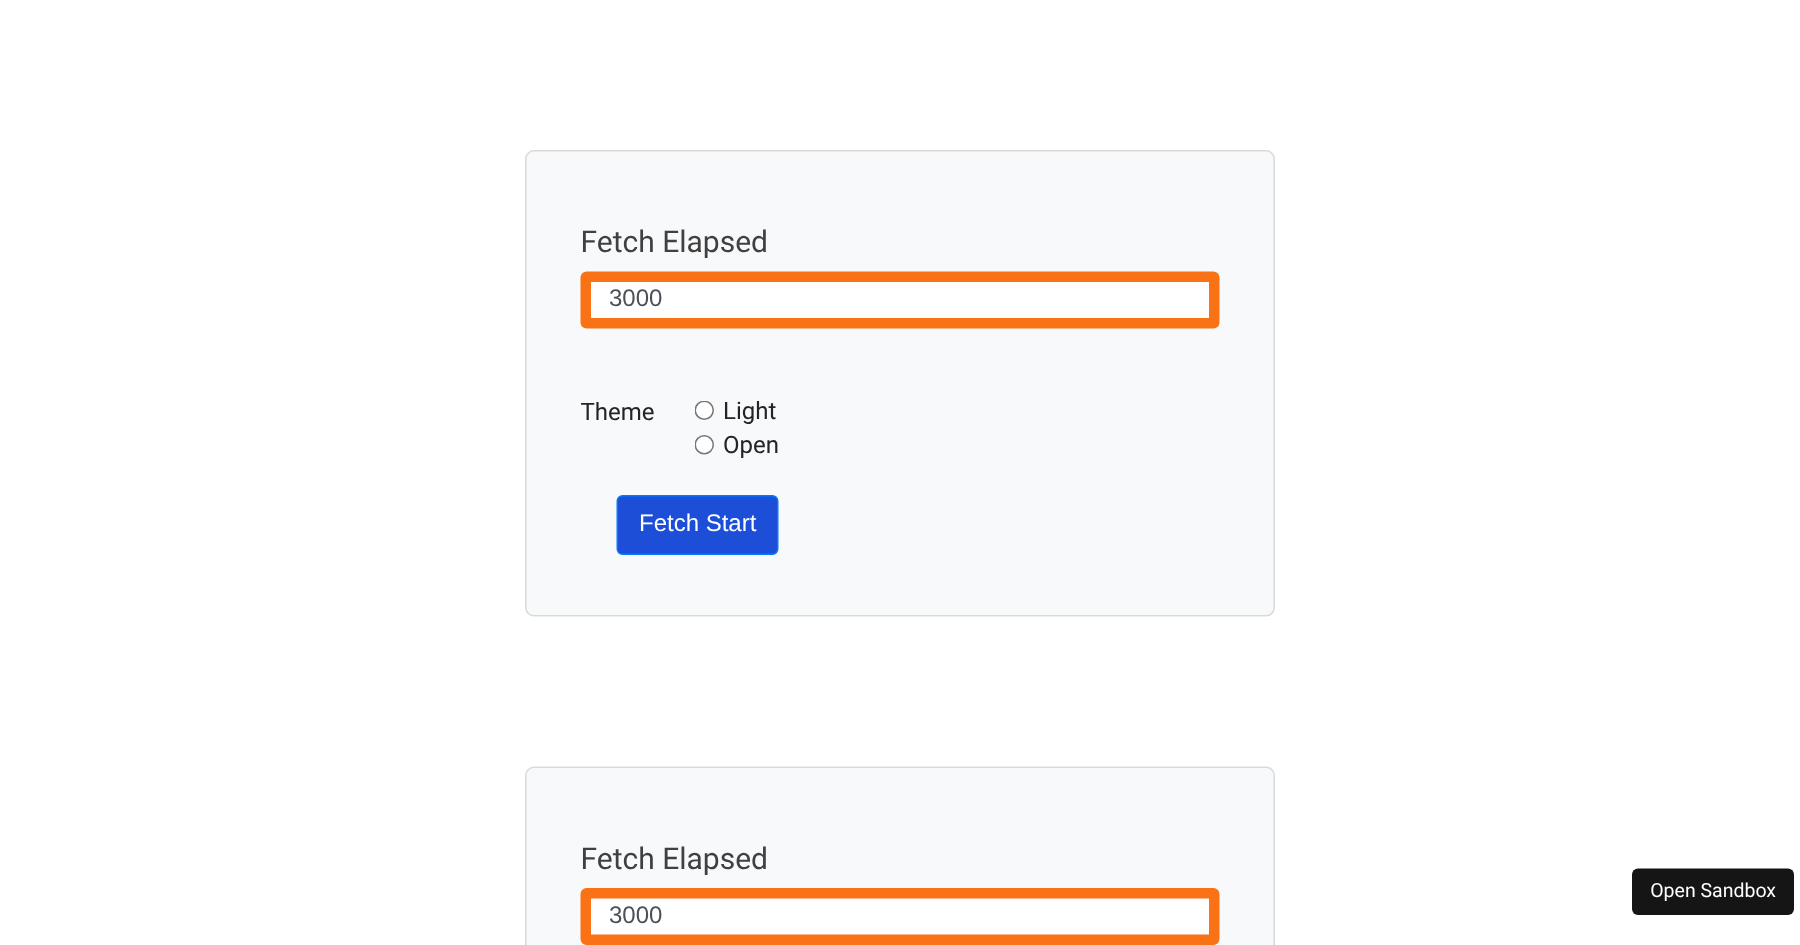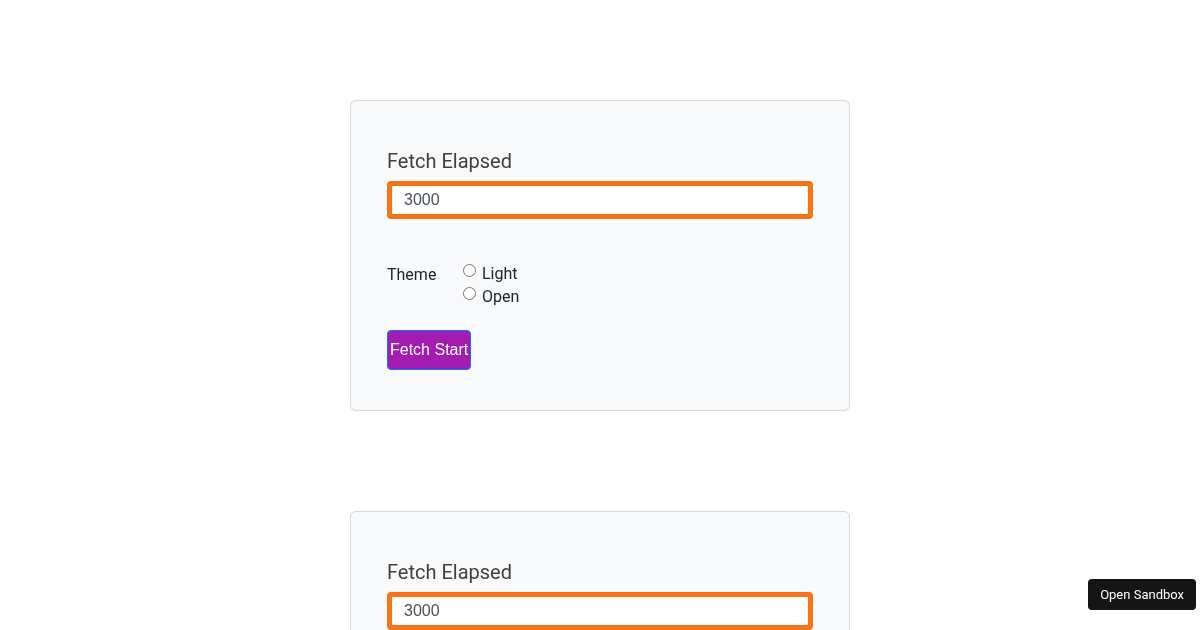--- a/index.html
+++ b/index.html
@@ -41,21 +41,21 @@
       color: #404040;
     }
     .form-control {
       width: 100%;
       height: 38px;
       padding: 6px 12px;
       font-size: 16px;
       line-height: 1.5;
       color: #495057;
       background-color: #fff;
-      border: 5px solid #f97316;
+      border: 7px solid #f97316;
       border-radius: 4px;
     }
     .theme-row {
       display: flex;
       align-items: flex-start;
       margin-bottom: 24px;
       margin-top: 45px;
     }
     .theme-label {
       width: 76px;
@@ -63,42 +63,44 @@
       color: #212529;
       padding-top: 1px;
     }
     .radio-group {
       display: flex;
       flex-direction: column;
       gap: 4px;
     }
     .radio-item {
       display: flex;
+      align-items: center;
       gap: 6px;
     }
     .radio-item input[type="radio"] {
       width: 13px;
       height: 13px;
       margin: 0;
     }
     .radio-item-label {
       font-size: 16px;
       color: #212529;
     }
     .btn-primary {
       display: inline-block;
       font-weight: 400;
       color: #fff;
-      background-color: #a21caf;
+      background-color: #1d4ed8;
       border: 1px solid #007bff;
-      padding: 7px 2px;
+      padding: 7px 14px;
       font-size: 16px;
       line-height: 1.5;
       border-radius: 4px;
       cursor: pointer;
+      margin-left: 24px;
     }
     .sandbox-btn {
       position: absolute;
       bottom: 20px;
       right: 4px;
       background: #151515;
       color: #fff;
       border: none;
       border-radius: 4px;
       padding: 8px 12px;

